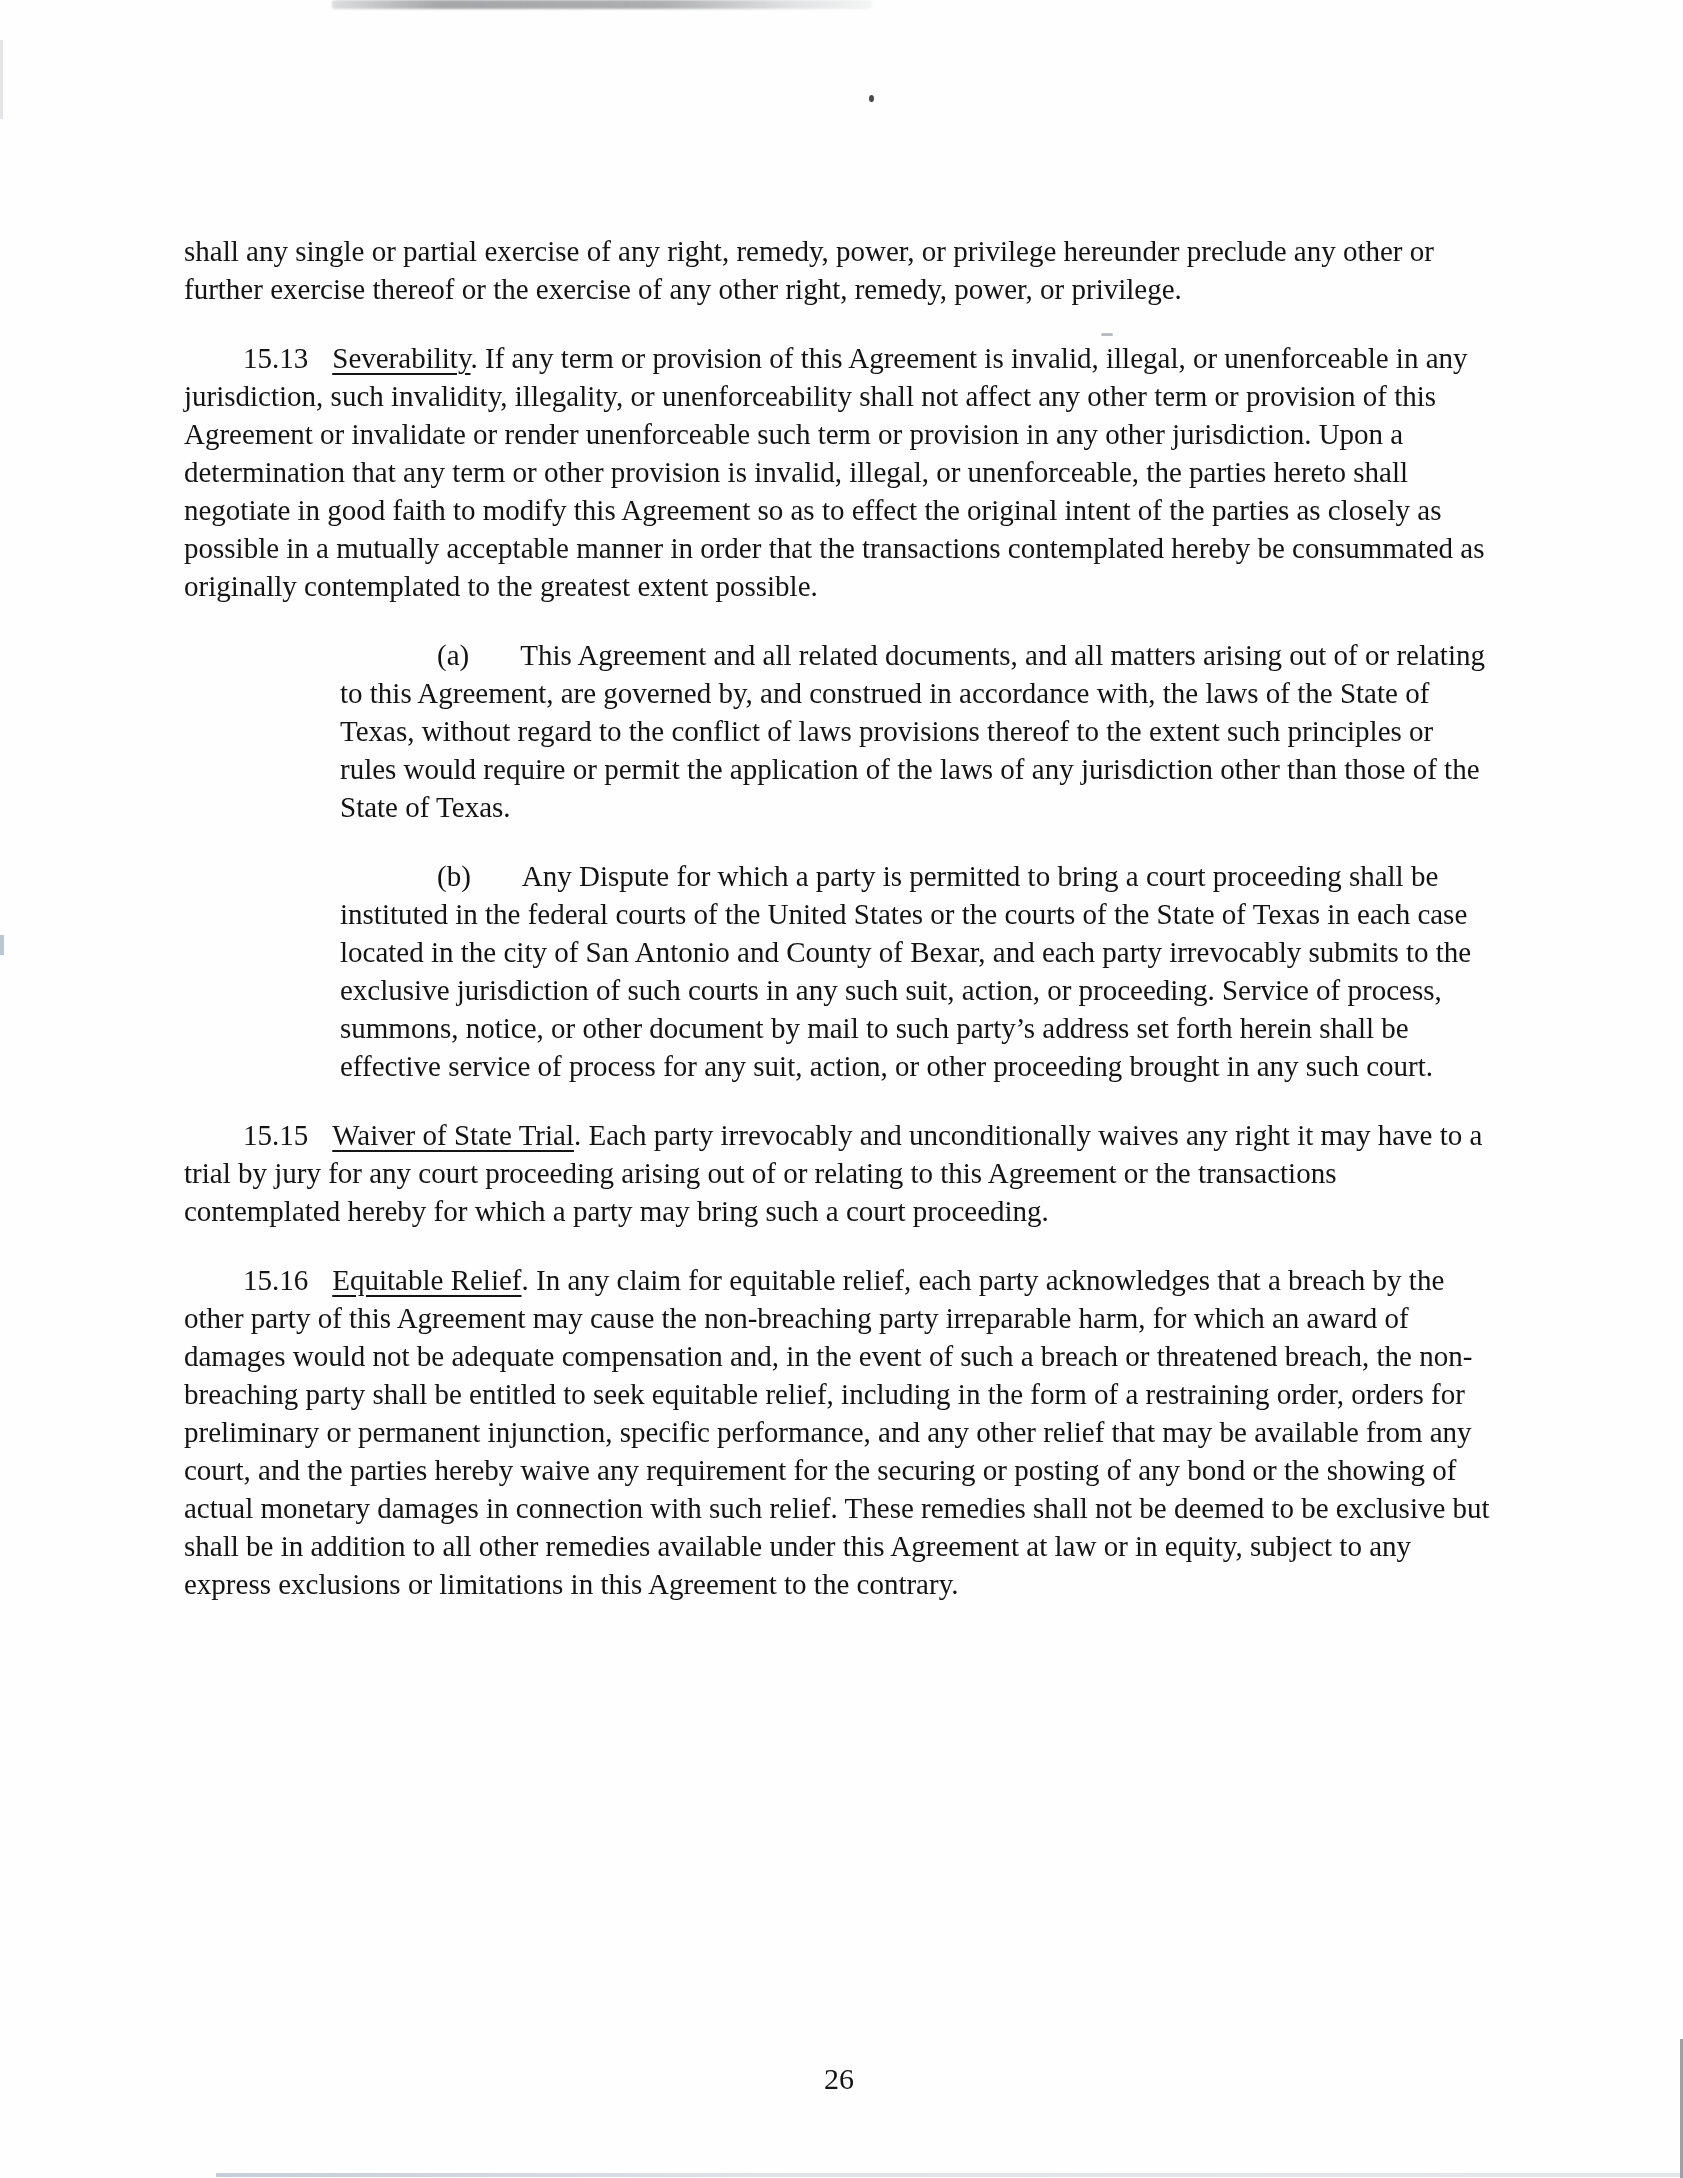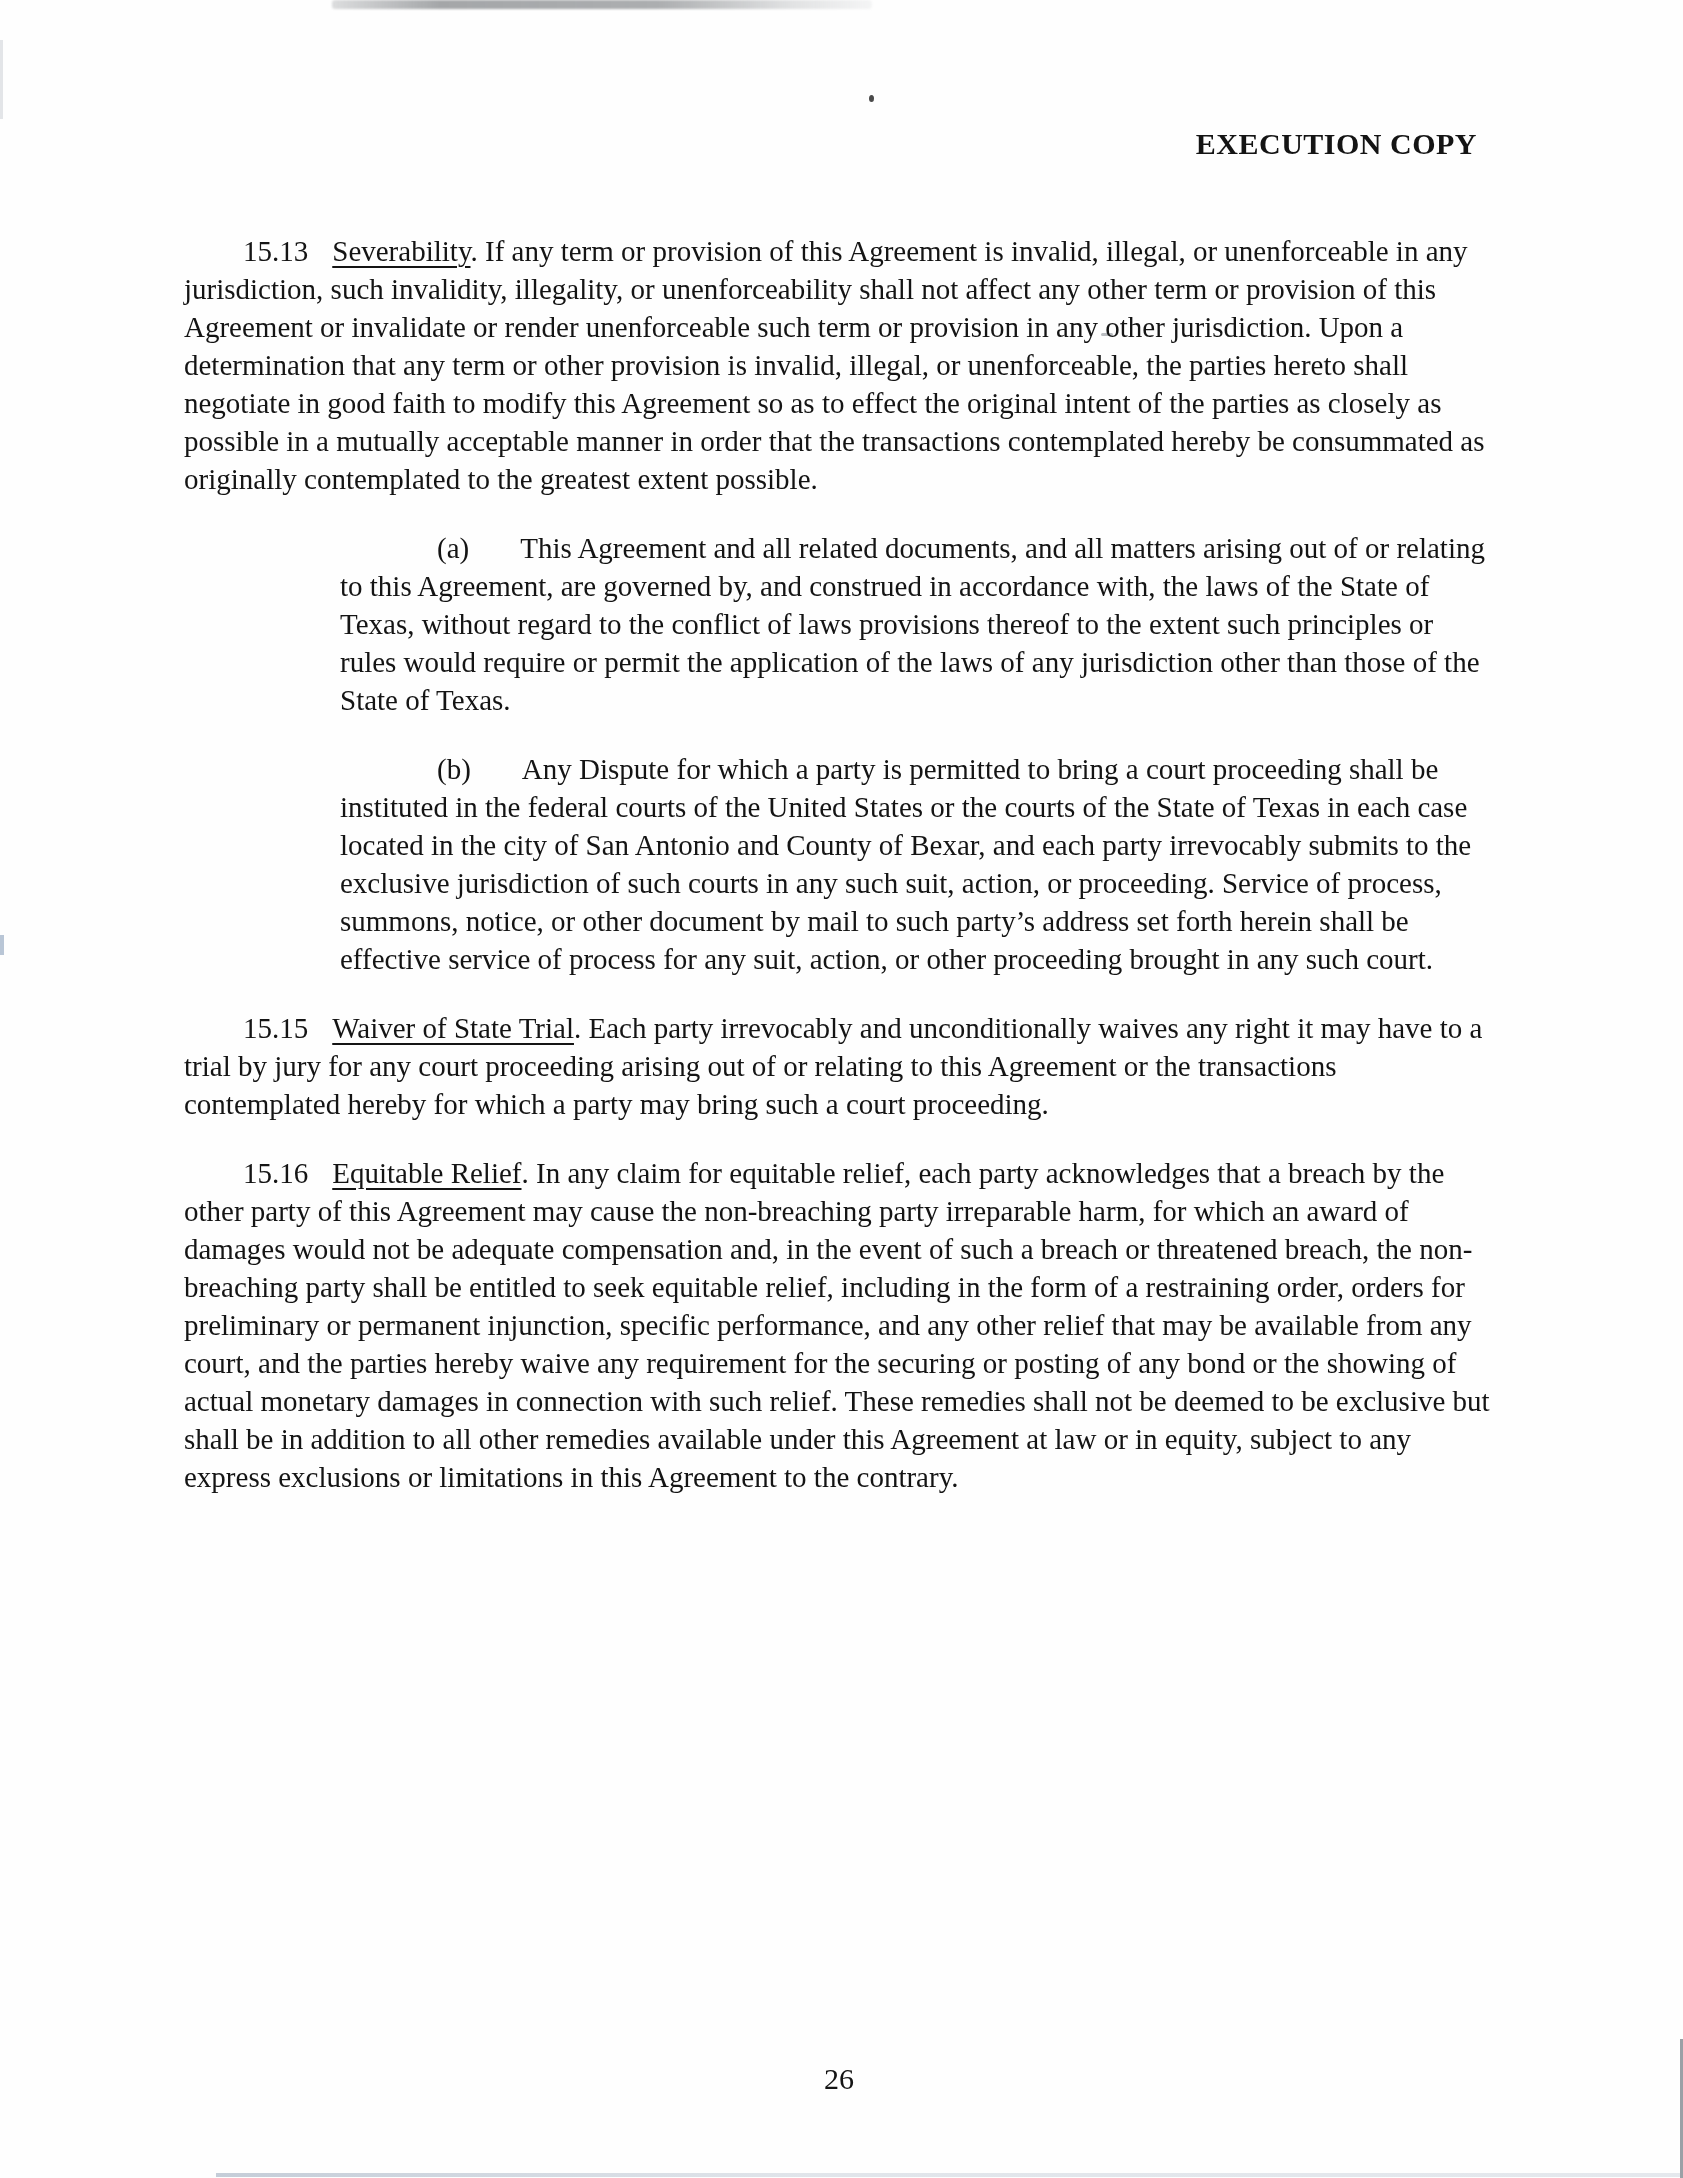--- a/index.html
+++ b/index.html
@@ -107,24 +107,24 @@
 <div class="page">
 
   <div class="artifact streak-top"></div>
   <div class="artifact speck-1"></div>
   <div class="artifact speck-2"></div>
   <div class="artifact tick-left"></div>
   <div class="artifact edge-left-top"></div>
   <div class="artifact streak-bottom"></div>
   <div class="artifact edge-right"></div>
 
-  <div class="exec-copy">EXECUTION COPY</div>
 
   <div class="content">
 
+    <p class="para"><span>shall any single or partial exercise of any right, remedy, power, or privilege hereunder preclude any other or further exercise thereof or the exercise of any other right, remedy, power, or privilege.</span></p>
 
     <p class="para section-indent"><span class="sec-num">15.13</span><span class="sec-title">Severability</span><span>. If any term or provision of this Agreement is invalid, illegal, or unenforceable in any jurisdiction, such invalidity, illegality, or unenforceability shall not affect any other term or provision of this Agreement or invalidate or render unenforceable such term or provision in any other jurisdiction. Upon a determination that any term or other provision is invalid, illegal, or unenforceable, the parties hereto shall negotiate in good faith to modify this Agreement so as to effect the original intent of the parties as closely as possible in a mutually acceptable manner in order that the transactions contemplated hereby be consummated as originally contemplated to the greatest extent possible.</span></p>
 
 
     <p class="para subpara"><span>(a)</span><span class="sub-gap"></span><span>This Agreement and all related documents, and all matters arising out of or relating to this Agreement, are governed by, and construed in accordance with, the laws of the State of Texas, without regard to the conflict of laws provisions thereof to the extent such principles or rules would require or permit the application of the laws of any jurisdiction other than those of the State of Texas.</span></p>
 
     <p class="para subpara"><span>(b)</span><span class="sub-gap"></span><span>Any Dispute for which a party is permitted to bring a court proceeding shall be instituted in the federal courts of the United States or the courts of the State of Texas in each case located in the city of San Antonio and County of Bexar, and each party irrevocably submits to the exclusive jurisdiction of such courts in any such suit, action, or proceeding. Service of process, summons, notice, or other document by mail to such party’s address set forth herein shall be effective service of process for any suit, action, or other proceeding brought in any such court.</span></p>
 
     <p class="para section-indent"><span class="sec-num">15.15</span><span class="sec-title">Waiver of State Trial</span><span>. Each party irrevocably and unconditionally waives any right it may have to a trial by jury for any court proceeding arising out of or relating to this Agreement or the transactions contemplated hereby for which a party may bring such a court proceeding.</span></p>
 

